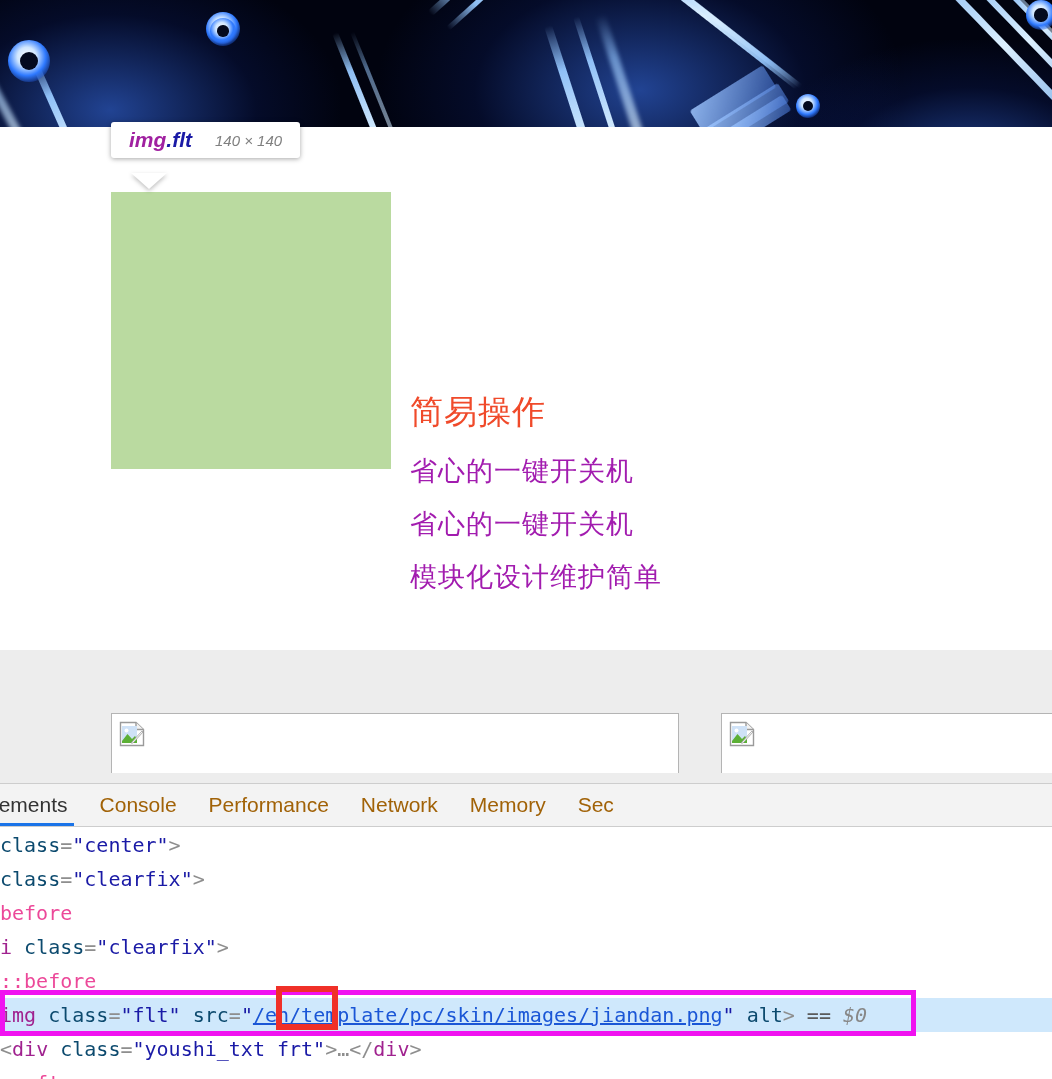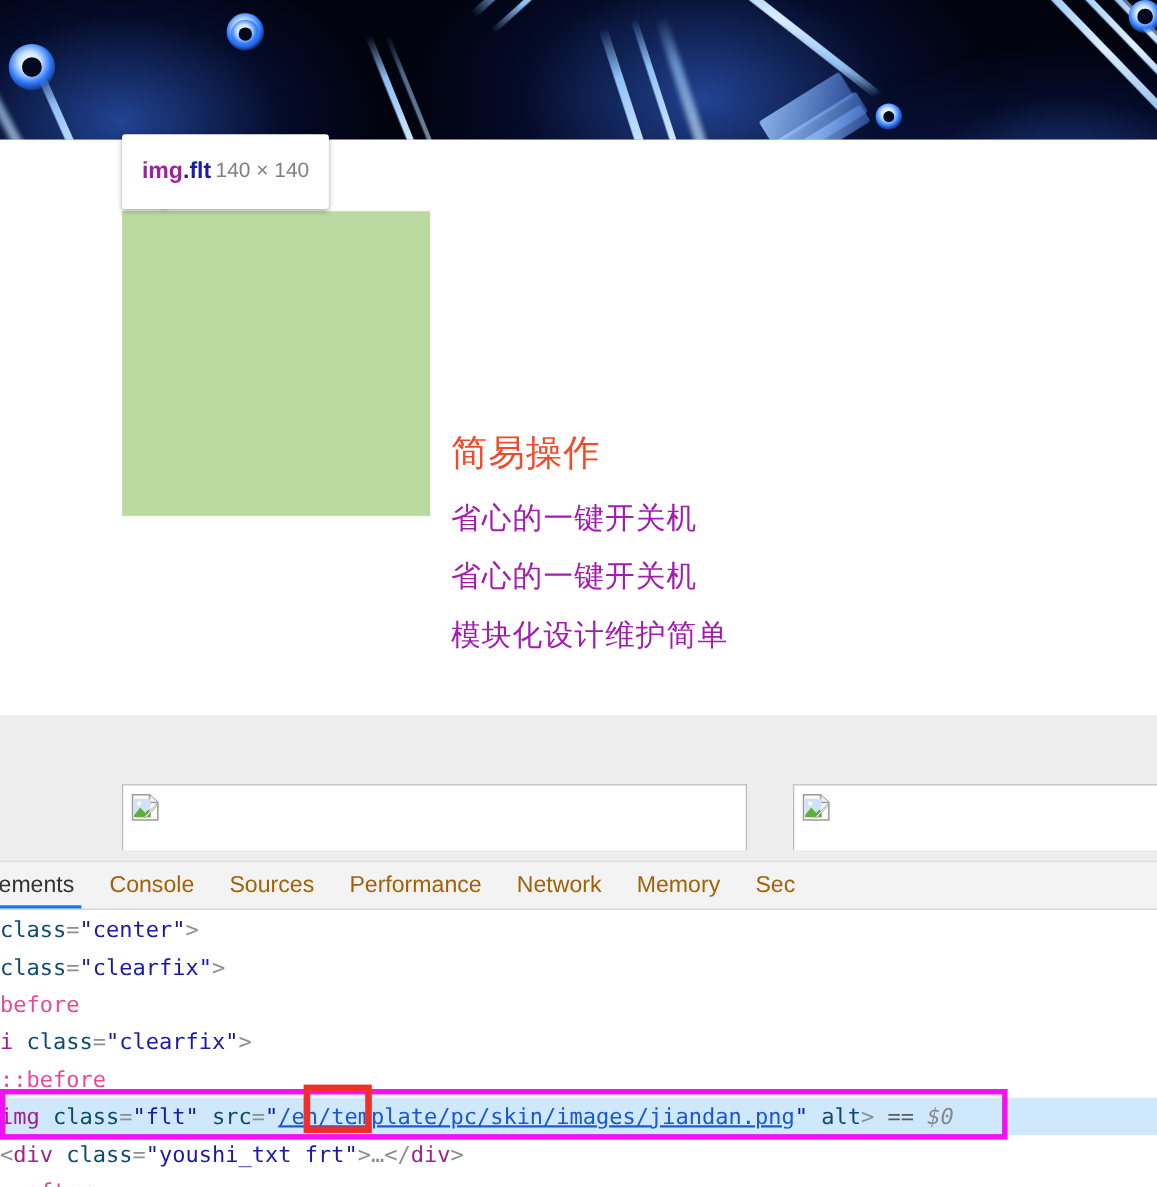--- a/index.html
+++ b/index.html
@@ -86,33 +86,34 @@
     font-size: 27px;
     line-height: 1.0;
     margin: 0 0 26px 0;
     letter-spacing: 1px;
   }
 
   
   .tooltip {
     position: absolute;
     left: 111px; top: 122px;
-    height: 68px;
+    height: 36px;
     padding: 0 18px;
-    display: flex; align-items: center; gap: 4px;
+    display: flex; align-items: center; gap: 23px;
     background: #ffffff;
     border-radius: 3px;
     box-shadow: 0 1px 5px rgba(0,0,0,.35);
     white-space: nowrap;
     z-index: 40;
+    font-style: italic;
   }
   .tt-tag { font-size: 21px; font-weight: bold; }
   .tt-tag .nm { color: #a020a0; }
   .tt-tag .cls { color: #1a1aa6; }
-  .tt-dim { color: #808080; font-size: 19px; }
+  .tt-dim { color: #808080; font-size: 15px; }
   .tt-arrow {
     position: absolute;
     left: 131px; top: 173px;
     width: 0; height: 0;
     border-left: 18px solid transparent;
     border-right: 18px solid transparent;
     border-top: 16px solid #ffffff;
     filter: drop-shadow(0 2px 2px rgba(0,0,0,.25));
     z-index: 39;
   }
@@ -305,21 +306,20 @@
           </svg>
         </span>
       </div>
     </div>
   </div>
 
   <div class="devtools">
     <div class="dt-tabbar" id="dt-tabbar">
         <div class="dt-tab active first">lements</div>
         <div class="dt-tab">Console</div>
-        <div class="dt-tab">Sources</div>
         <div class="dt-tab">Performance</div>
         <div class="dt-tab">Network</div>
         <div class="dt-tab">Memory</div>
         <div class="dt-tab">Sec</div>
       </div>
     <div class="dom-tree" id="dom-tree">
         <div class="dom-row"><span class="t-attr">class</span><span class="t-punct">=</span><span class="t-val">"center"</span><span class="t-punct">&gt;</span></div>
         <div class="dom-row"><span class="t-attr">class</span><span class="t-punct">=</span><span class="t-val">"clearfix"</span><span class="t-punct">&gt;</span></div>
         <div class="dom-row"><span class="t-pseudo">before</span></div>
         <div class="dom-row"><span class="t-tag">i </span><span class="t-attr">class</span><span class="t-punct">=</span><span class="t-val">"clearfix"</span><span class="t-punct">&gt;</span></div>

